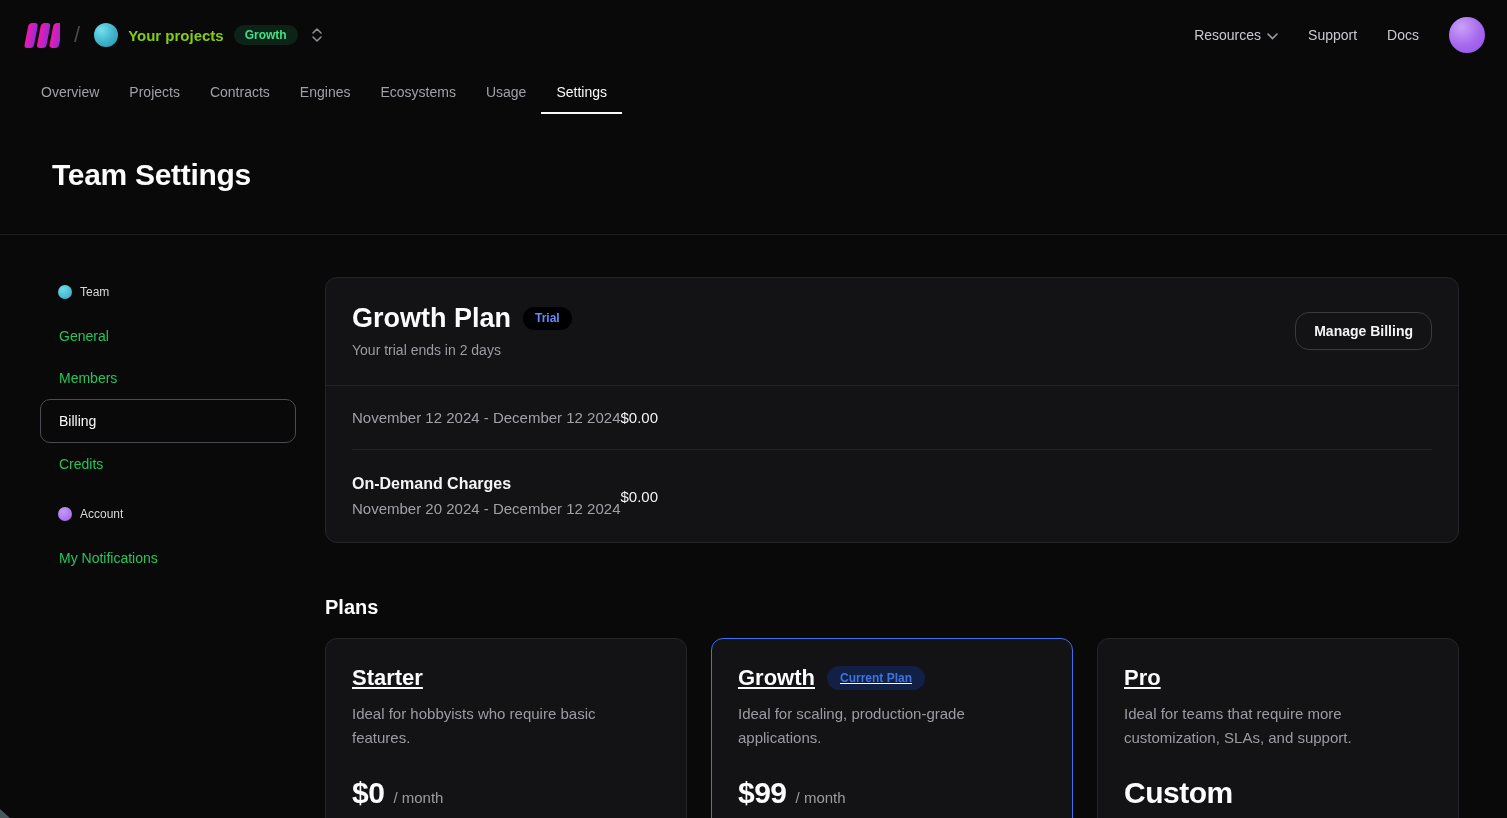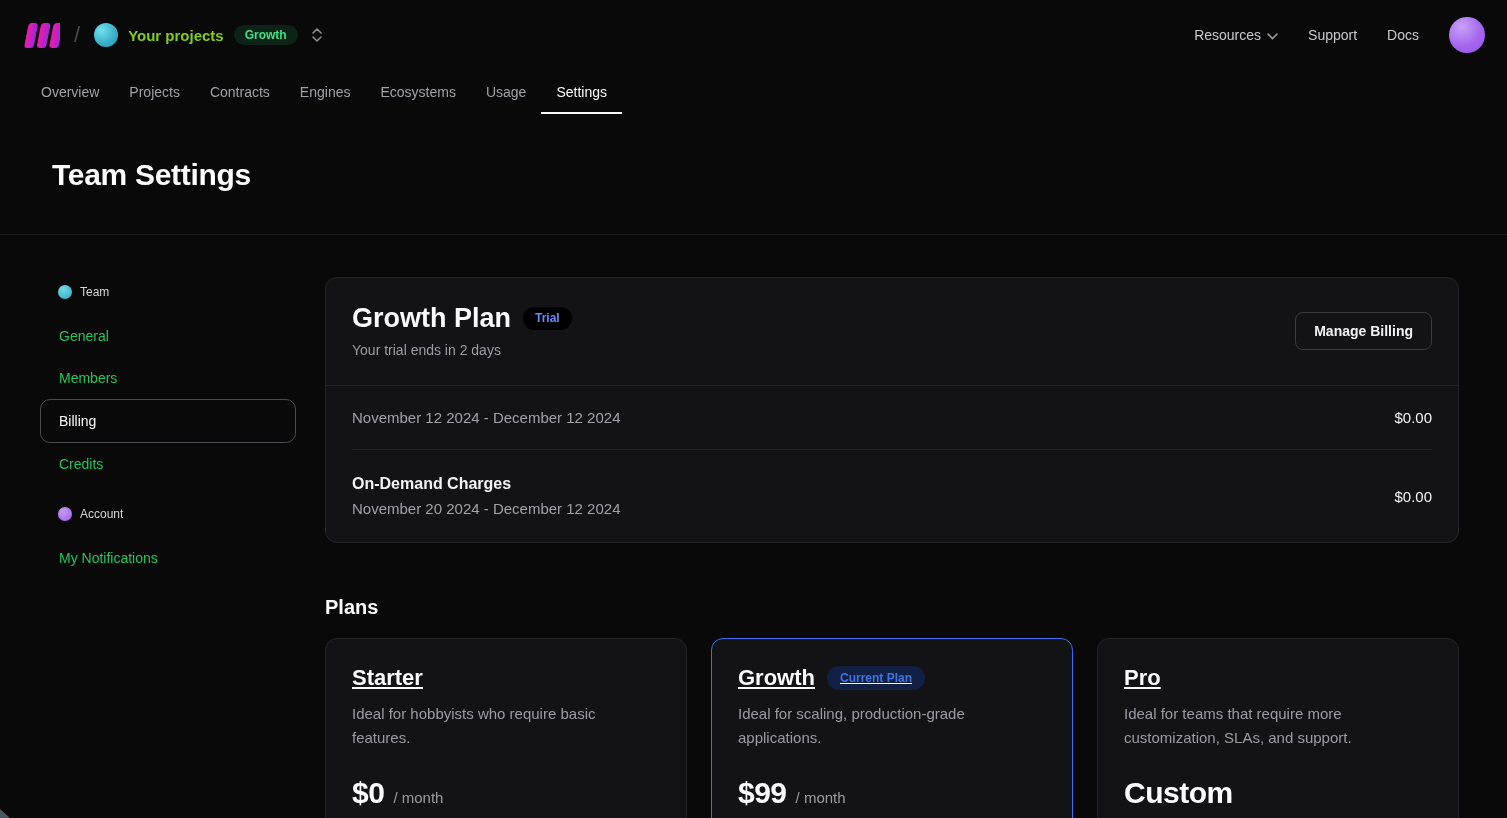--- a/index.html
+++ b/index.html
@@ -93,26 +93,26 @@
     padding:25px 26px 27px 26px;
   }
   .bill-title-row { display:flex; align-items:center; gap:12px; }
   .bill-title { font-size:27px; font-weight:700; color:#fcfcfc; }
   .badge-blue {
     background:#000000; color:#628bff; font-size:12px; font-weight:600;
     padding:4px 12px; border-radius:999px; line-height:1.2;
   }
   .bill-sub { font-size:14px; color:#9b9ba3; margin-top:8px; }
   .btn-outline {
-    background:#131316; border:1px solid #3a3a40; border-radius:8px;
+    background:#131316; border:1px solid #3a3a40; border-radius:14px;
     color:#f4f4f5; font-size:14px; font-weight:600; padding:0 18px; height:38px;
     cursor:pointer; font-family:inherit;
   }
   .bill-row {
-    display:flex; justify-content:space-between; align-items:center;
+    display:flex; align-items:center;
     padding:0 26px; border-top:1px solid #232327;
   }
   .bill-row.r1 { height:64px; }
   .bill-row.r2 { height:92px; border-top:none; }
   .sep-inset { height:1px; background:#232327; margin:0 26px; }
   .row-period { font-size:15px; color:#a0a0a8; }
   .row-title { font-size:16px; font-weight:600; color:#f4f4f5; margin-bottom:7px; }
   .row-amount { font-size:15px; color:#f4f4f5; }
 
   

